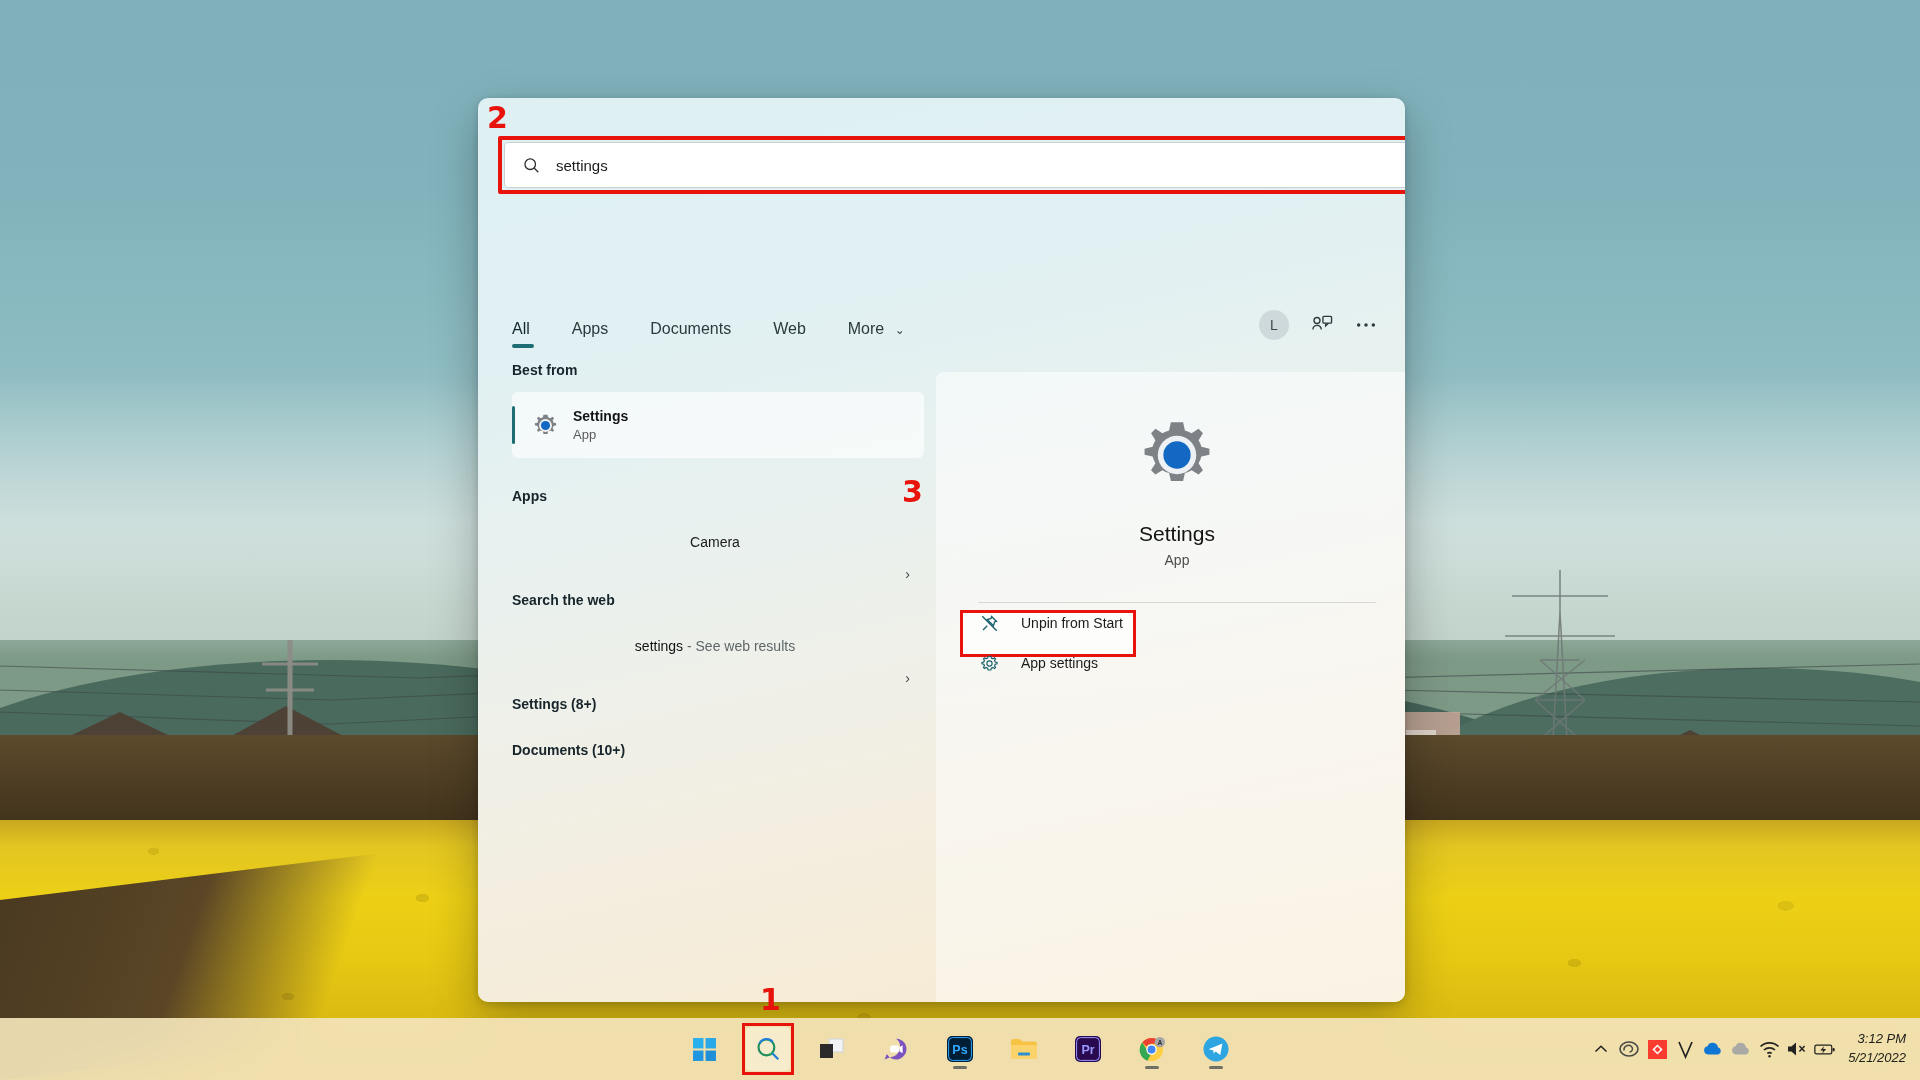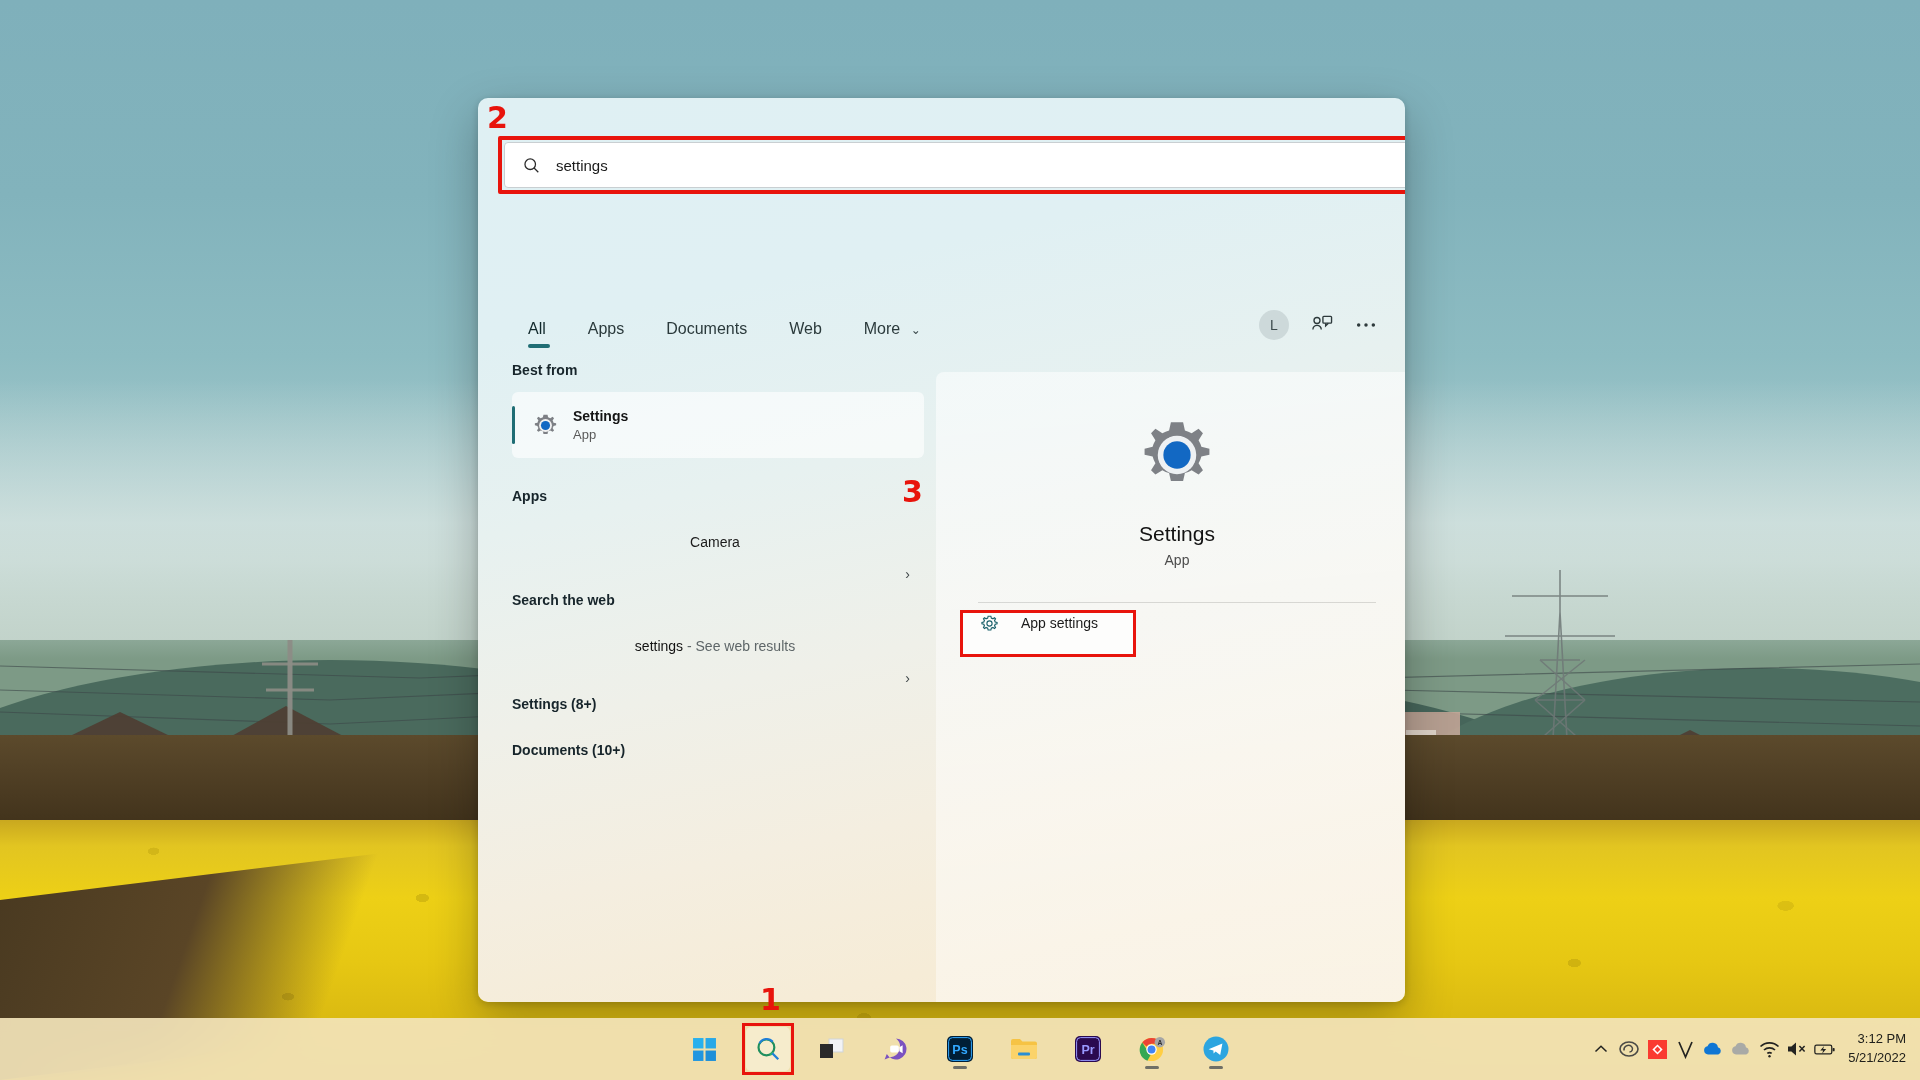--- a/index.html
+++ b/index.html
@@ -74,21 +74,21 @@
     width:100%; height:100%; background:#fff; border:1px solid #c9cfd2; border-radius:4px;
     display:flex; align-items:center; padding-left:18px; gap:16px;
   }
   #search-text { font-size:15px; color:#1b1b1b; }
   #search-highlight {
     position:absolute; left:-6px; top:-6px; width:922px; height:58px;
     border:4px solid #e8140c; border-radius:2px; pointer-events:none;
   }
 
   
-  #tabs { position:absolute; left:44px; top:218px; display:flex; align-items:center; gap:30px; }
+  #tabs { position:absolute; left:28px; top:218px; display:flex; align-items:center; gap:30px; }
   .tab { position:relative; font-size:16px; color:#2b3a3c; padding:4px 6px 12px; cursor:pointer; }
   .tab.active { color:#11282b; }
   .tab.active::after {
     content:""; position:absolute; left:6px; bottom:2px; width:22px; height:4px;
     background:#1f6d74; border-radius:2px;
   }
   .chev-sm { display:inline-block; margin-left:6px; font-size:12px; color:#3b4a4c; }
 
   #tabs-right { position:absolute; right:28px; top:212px; display:flex; align-items:center; gap:22px; }
   #avatar {
@@ -167,21 +167,21 @@
   .tb-dot {
     position:absolute; bottom:2px; left:50%; transform:translateX(-50%);
     width:14px; height:3px; border-radius:2px; background:#6f6f66;
   }
   #search-tb-highlight {
     position:absolute; left:-4px; top:-4px; width:52px; height:52px;
     border:3px solid #e8140c; pointer-events:none;
   }
   #tb-right {
     position:absolute; right:14px; top:0; height:62px;
-    display:flex; align-items:center; gap:6px;
+    display:flex; align-items:center; gap:6px;font-style:italic;
   }
   .tray-icon { width:22px; height:22px; display:flex; align-items:center; justify-content:center; cursor:pointer; }
   #clock { text-align:right; font-size:13px; color:#20201c; line-height:1.45; cursor:pointer; margin-left:6px; }
 </style>
 </head>
 <body>
 
 <div id="desktop">
 
   <div class="sky-haze"></div>
@@ -345,20 +345,28 @@
           <circle cx="16" cy="16" r="5.6" fill="#1268c3"></circle>
         </svg>
         <div id="hero-name">Settings</div>
         <div id="hero-sub">App</div>
       </div>
       <div id="hero-divider"></div>
 
       <div style="position:relative">
         <div id="action-open-highlight"></div>
 
+        <div class="action-row">
+          <svg width="19" height="19" viewBox="0 0 20 20">
+            <path d="M12.2 2.6 l5.2 5.2 -2.1 .6 -1.1 4 -6.6-6.6 4-1.1 z" fill="none" stroke="#19606a" stroke-width="1.4"></path>
+            <path d="M7.6 12.4 L3.2 16.8" fill="none" stroke="#19606a" stroke-width="1.4"></path>
+            <path d="M2.4 2.4 L17.6 17.6" fill="none" stroke="#19606a" stroke-width="1.4"></path>
+          </svg>
+          <span>Unpin from Start</span>
+        </div>
 
 
         <div class="action-row">
           <svg width="19" height="19" viewBox="0 0 22 22">
             <path d="M11 2.6 l1.6 0 .5 2.2 a7 7 0 0 1 1.85 .77 l1.9-1.2 1.15 1.15 -1.2 1.9 a7 7 0 0 1 .77 1.85 l2.2 .5 0 1.6 -2.2 .5 a7 7 0 0 1 -.77 1.85 l1.2 1.9 -1.15 1.15 -1.9-1.2 a7 7 0 0 1 -1.85 .77 l-.5 2.2 -1.6 0 -1.6 0 -.5-2.2 a7 7 0 0 1 -1.85-.77 l-1.9 1.2 -1.15-1.15 1.2-1.9 a7 7 0 0 1 -.77-1.85 l-2.2-.5 0-1.6 2.2-.5 a7 7 0 0 1 .77-1.85 l-1.2-1.9 1.15-1.15 1.9 1.2 a7 7 0 0 1 1.85-.77 l.5-2.2 z" fill="none" stroke="#19606a" stroke-width="1.3"></path>
             <circle cx="11" cy="11" r="3" fill="none" stroke="#19606a" stroke-width="1.3"></circle>
           </svg>
           <span>App settings</span>
         </div>
       </div>

